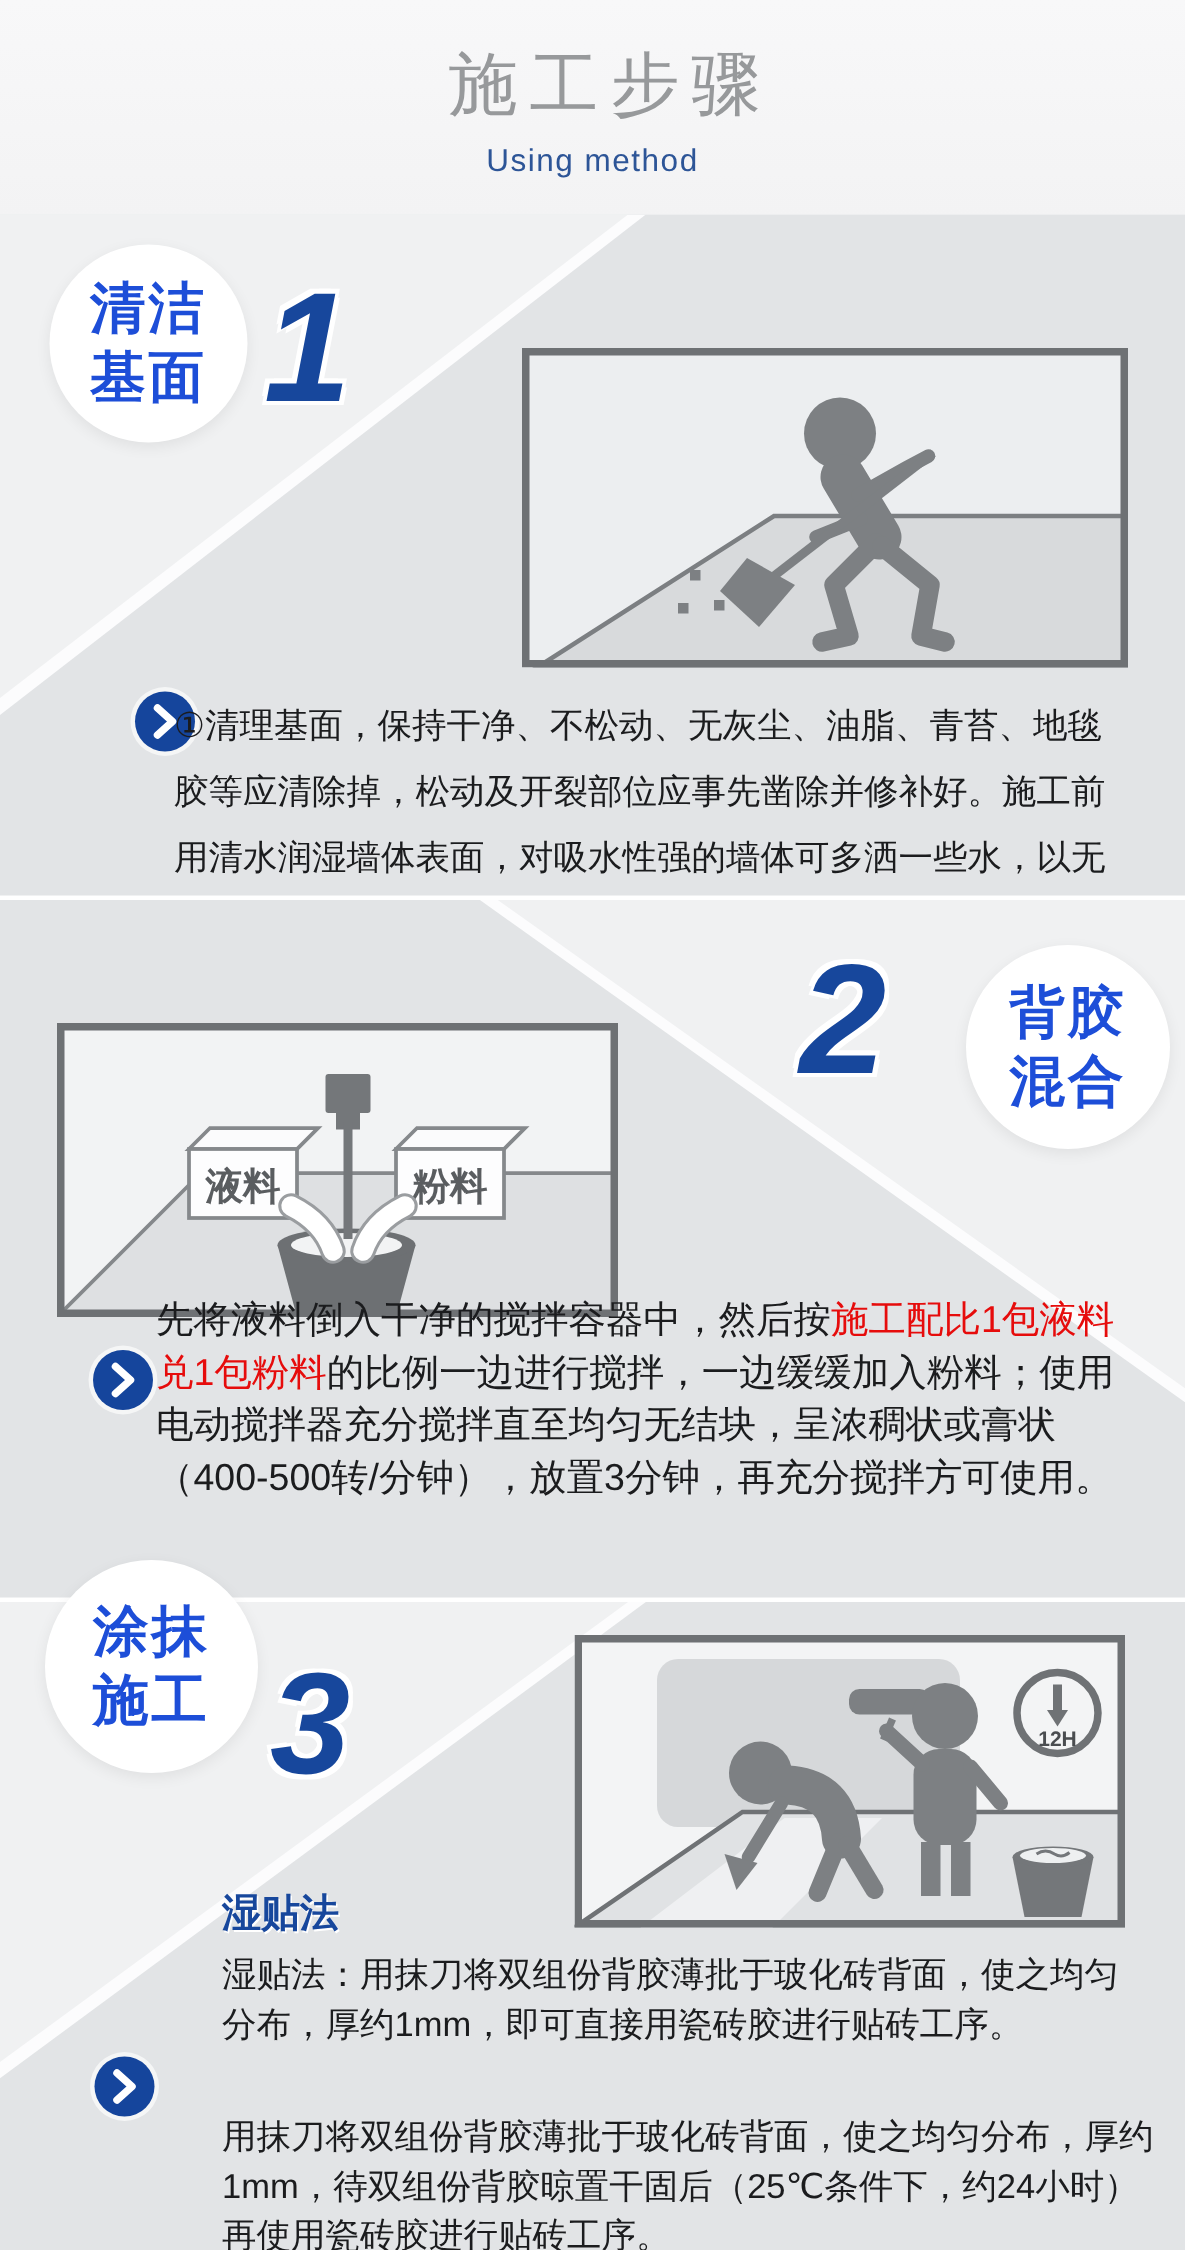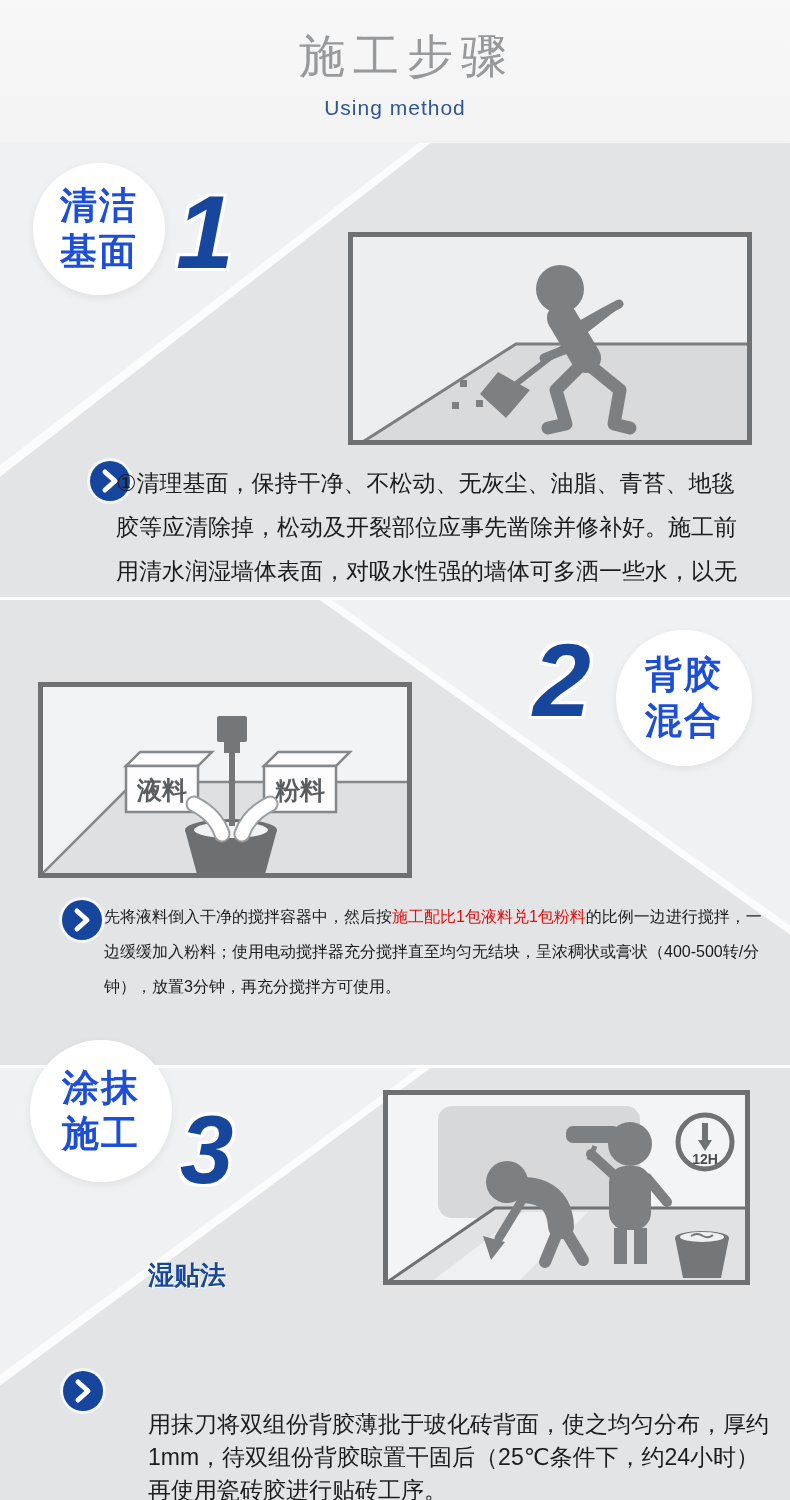--- a/index.html
+++ b/index.html
@@ -36,21 +36,21 @@
             color:#17479c;text-shadow:-3px 3px 0 #ffffff,3px 3px 0 #ffffff,-3px -3px 0 #ffffff,3px -3px 0 #ffffff;}
 
   
   .arrow-badge{position:absolute;width:40px;height:40px;border-radius:50%;background:#15459c;
                box-shadow:0 0 0 3px rgba(255,255,255,0.65);
                display:flex;align-items:center;justify-content:center;}
 
   
   .body-text{position:absolute;color:#1b1c1e;font-weight:500;}
   #text1{left:116px;top:461px;width:634px;font-size:23px;line-height:44px;}
-  #text2{left:104px;top:899px;width:662px;font-size:16px;line-height:35px;}
+  #text2{left:104px;top:863px;width:662px;font-size:25px;line-height:35px;}
   .red{color:#e60c0c;}
   .method-title{position:absolute;font-size:26px;font-weight:bold;color:#17479c;
                 text-shadow:1px 1px 0 #ffffff;}
   #wet-title{left:148px;top:1258px;}
   #dry-title{left:148px;top:1365px;}
   #text3a{left:148px;top:1300px;width:618px;font-size:23px;line-height:33px;}
   #text3b{left:148px;top:1408px;width:622px;font-size:23px;line-height:33px;}
 
   .illu{position:absolute;}
   svg text{font-family:"Liberation Sans","DejaVu Sans",sans-serif;}
@@ -101,21 +101,21 @@
     </svg>
   </div>
   <div class="body-text" id="text1">①清理基面，保持干净、不松动、无灰尘、油脂、青苔、地毯胶等应清除掉，松动及开裂部位应事先凿除并修补好。施工前用清水润湿墙体表面，对吸水性强的墙体可多洒一些水，以无明水为准。</div>
 
   <div class="section tr" id="sec2">
     <div class="wedge-line"></div>
     <div class="wedge"></div>
   </div>
 
   <div class="step-num" style="left:533px;top:628px;">2</div>
-  <div class="step-circle" style="left:616px;top:630px;width:136px;height:136px;">
+  <div class="step-circle" style="left:644px;top:630px;width:136px;height:136px;">
     <span>背胶</span>
     <span>混合</span>
   </div>
 
   <svg class="illu" style="left:38px;top:682px;" width="374" height="196" viewBox="0 0 374 196">
     <rect x="0" y="0" width="374" height="196" fill="#f2f3f4"></rect>
     <polygon points="0,196 96,100 374,100 374,196" fill="#dee0e2" stroke="#85888b" stroke-width="2.5"></polygon>
 
     <g stroke="#85888b" stroke-width="2.5">
       <polygon points="88,84 102,70 174,70 160,84" fill="#fbfbfc"></polygon>
@@ -198,20 +198,21 @@
     </g>
 
     <polygon points="292,148 346,148 338,188 300,188" fill="#74777a"></polygon>
     <ellipse cx="319" cy="148" rx="27" ry="7" fill="#74777a"></ellipse>
     <ellipse cx="319" cy="147" rx="22" ry="5" fill="#eef0f1"></ellipse>
     <path d="M308,146 q6,-4 12,0 q5,3 10,-1" fill="none" stroke="#74777a" stroke-width="2"></path>
     <rect x="2.5" y="2.5" width="362" height="190" fill="none" stroke="#6e7174" stroke-width="5"></rect>
   </svg>
 
   <div class="method-title" id="wet-title">湿贴法</div>
+  <div class="body-text" id="text3a">湿贴法：用抹刀将双组份背胶薄批于玻化砖背面，使之均匀分布，厚约1mm，即可直接用瓷砖胶进行贴砖工序。</div>
 
   <div class="arrow-badge" style="left:63px;top:1371px;">
     <svg width="40" height="40" viewBox="0 0 40 40">
       <polyline points="15,11 25,20 15,29" fill="none" stroke="#ffffff" stroke-width="5" stroke-linecap="round" stroke-linejoin="round"></polyline>
     </svg>
   </div>
   <div class="body-text" id="text3b">用抹刀将双组份背胶薄批于玻化砖背面，使之均匀分布，厚约1mm，待双组份背胶晾置干固后（25℃条件下，约24小时）再使用瓷砖胶进行贴砖工序。</div>
 
 </div>
 

